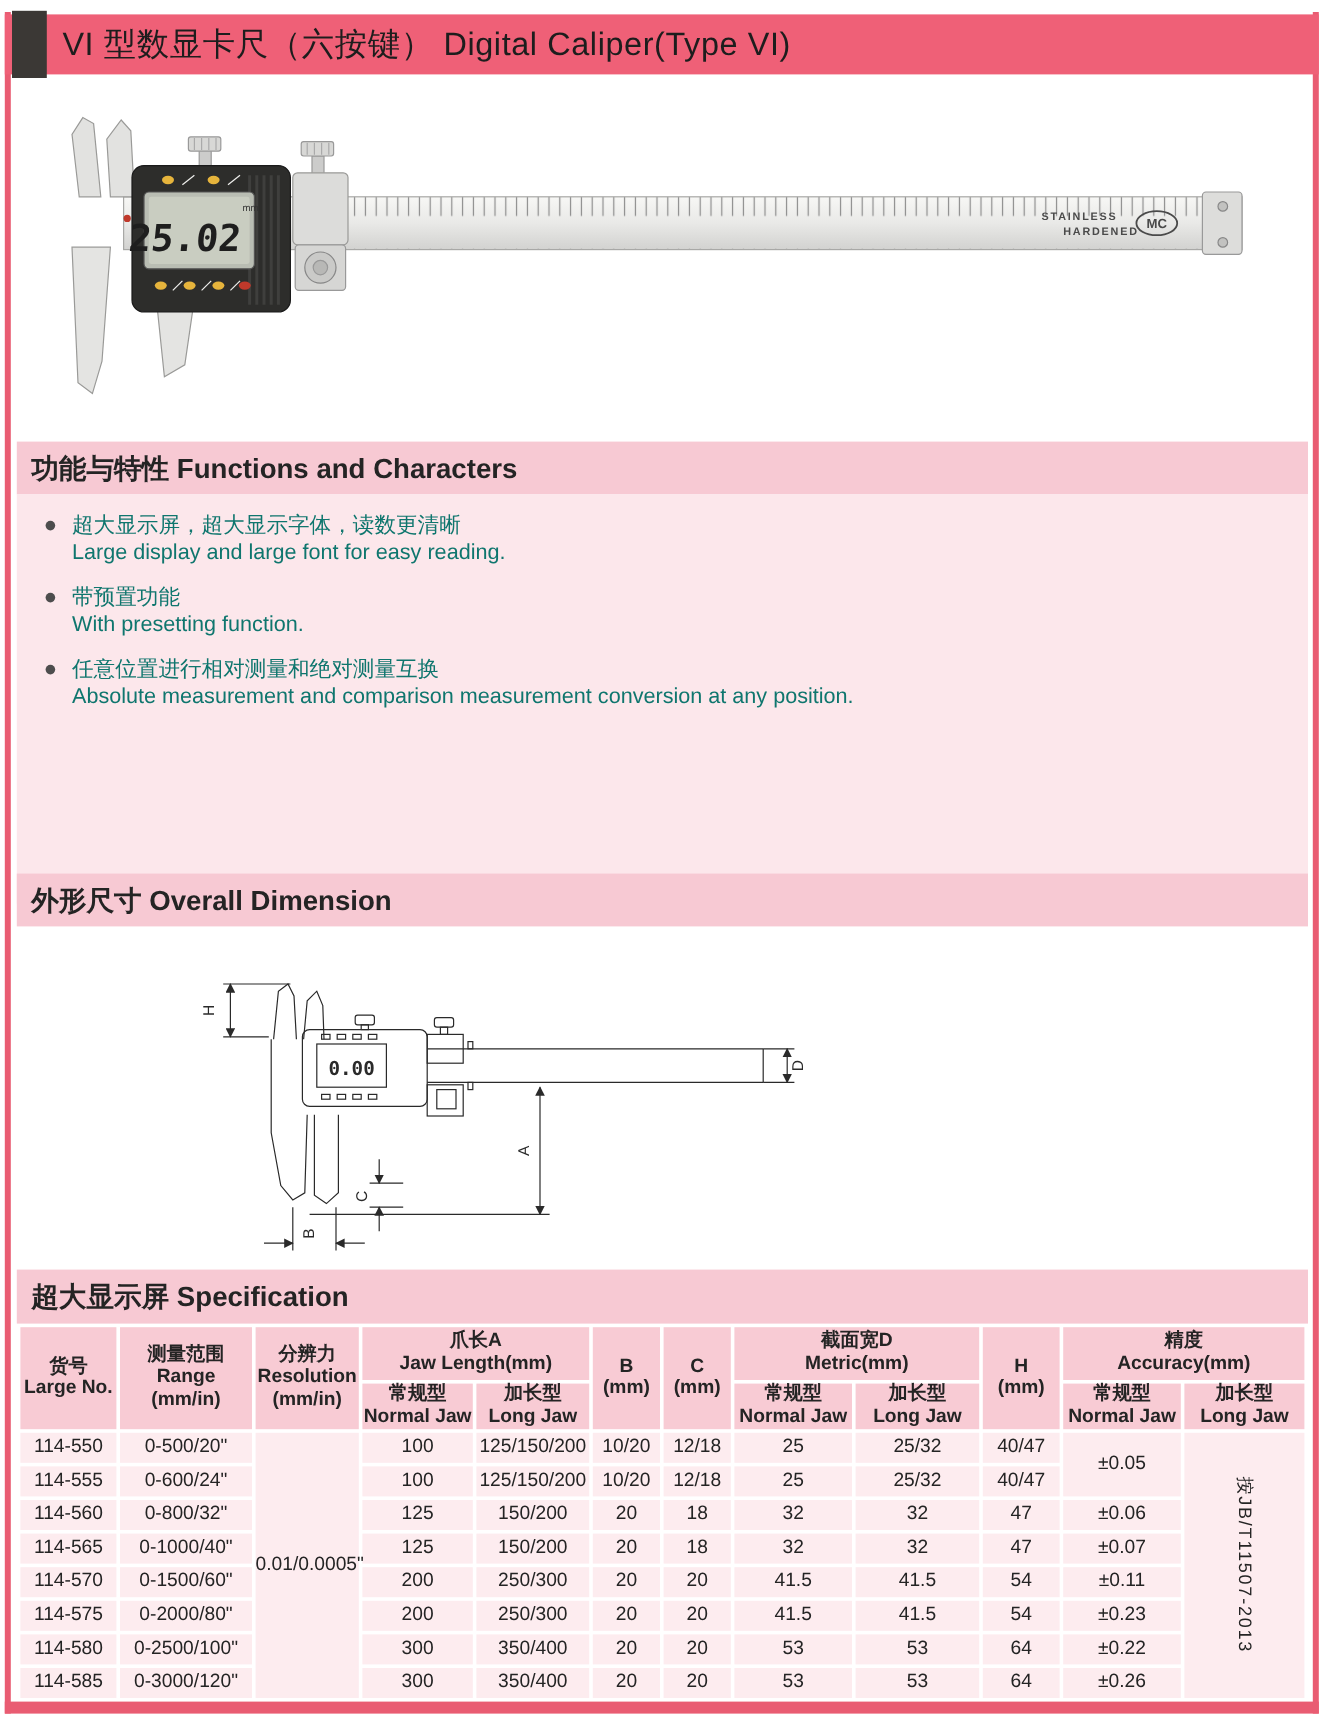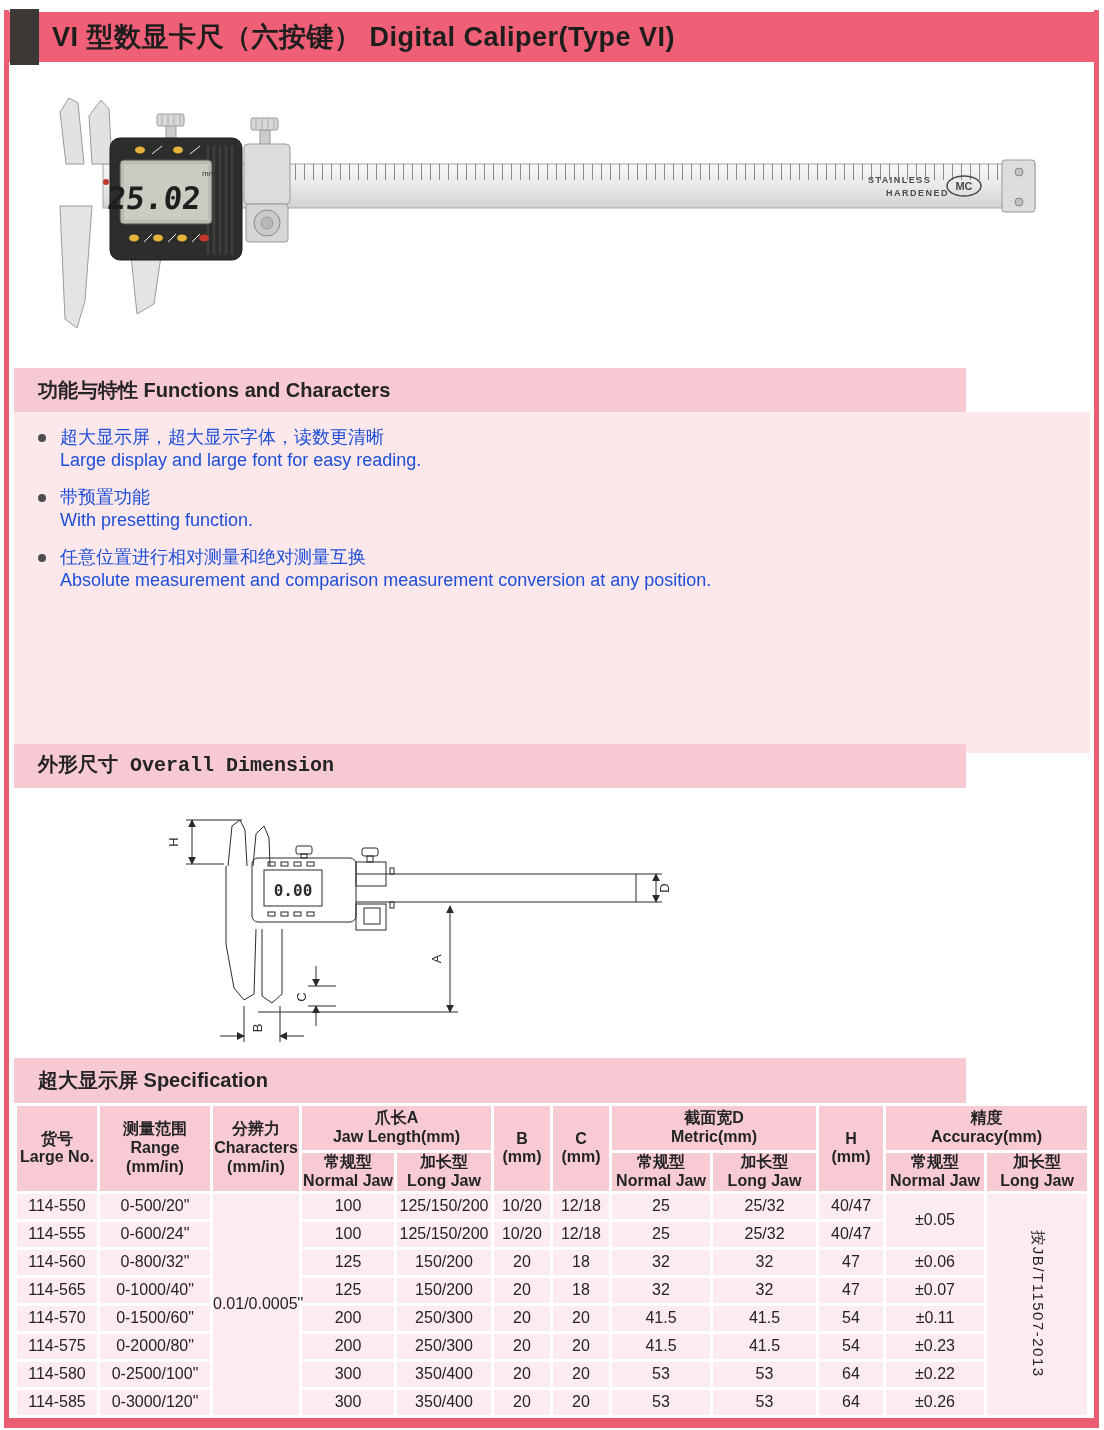--- a/index.html
+++ b/index.html
@@ -12,40 +12,40 @@
   .frame{
     position:absolute;left:4px;top:10px;width:1095px;height:1418px;
     border-left:5px solid #e95c72;border-right:5px solid #e95c72;border-bottom:10px solid #e95c72;
     box-sizing:border-box;pointer-events:none;
   }
   
   .title-band{position:absolute;left:4px;top:12px;width:1095px;height:50px;background:#ef6077;}
   .title-square{position:absolute;left:6px;top:-3px;width:29px;height:56px;background:#3b3835;}
   .title-text{
     position:absolute;left:48px;top:0;height:36px;line-height:50px;
-    font-size:27px;font-weight:bold;color:#1d1d1d;letter-spacing:.5px;white-space:nowrap;
+    font-size:27px;font-weight:normal;color:#1d1d1d;letter-spacing:.5px;white-space:nowrap;
   }
   
   .band{
-    position:absolute;left:14px;width:952px;height:44px;background:#f7c9d3;
-    font-size:20px;font-weight:bold;line-height:44px;padding-left:24px;
+    position:absolute;left:14px;width:1076px;height:44px;background:#f7c9d3;
+    font-size:23px;font-weight:bold;line-height:44px;padding-left:12px;
     box-sizing:border-box;color:#242424;white-space:nowrap;
   }
   #functions-band{top:368px;}
-  #dim-band{top:744px;font-family:Liberation Mono, monospace;}
+  #dim-band{top:728px;}
   #spec-band{top:1058px;height:45px;}
   
   .product-wrap{position:absolute;left:48px;top:86px;width:1004px;height:268px;}
   
   .functions-body{
     position:absolute;left:14px;top:412px;width:1076px;height:341px;background:#fce7eb;
     box-sizing:border-box;padding:14px 0 0 0;
   }
   .feature-list{list-style:none;margin:0;padding:0;}
-  .feature{position:relative;padding:0 30px 0 46px;margin-bottom:14px;font-size:18px;line-height:23px;color:#1d4ed8;}
+  .feature{position:relative;padding:0 30px 0 46px;margin-bottom:14px;font-size:18px;line-height:23px;color:#0f766e;}
   .feature .dot{
     position:absolute;left:24px;top:8px;width:8px;height:8px;border-radius:50%;background:#4d4d4d;
   }
   
   .drawing-wrap{position:absolute;left:150px;top:816px;width:525px;height:238px;}
   
   .spec-table{
     position:absolute;left:14px;top:1103px;width:1076px;
     border-collapse:separate;border-spacing:3px;table-layout:fixed;
     font-size:16px;color:#242424;
@@ -259,21 +259,21 @@
         <div>货号</div>
           <div>Large No.</div>
       </th>
       <th rowspan="2">
         <div>测量范围</div>
           <div>Range</div>
           <div class="unit">(mm/in)</div>
       </th>
       <th rowspan="2">
         <div>分辨力</div>
-          <div>Characters</div>
+          <div>Resolution</div>
           <div class="unit">(mm/in)</div>
       </th>
       <th colspan="2">
         <div>爪长A</div>
           <div>Jaw Length(mm)</div>
       </th>
       <th rowspan="2">
         <div>B</div>
           <div class="unit">(mm)</div>
       </th>

